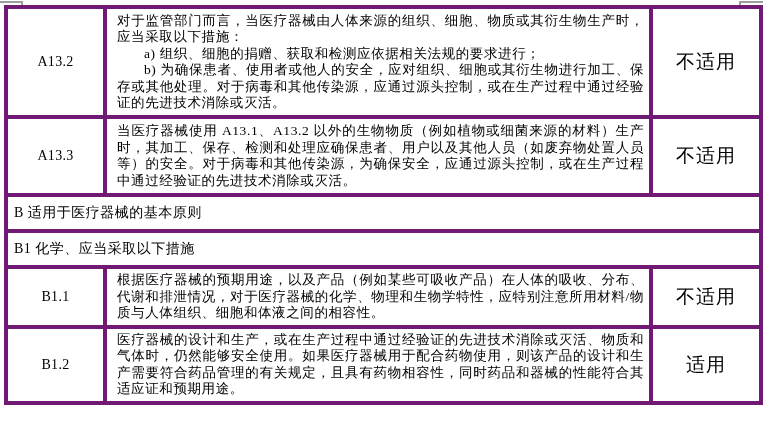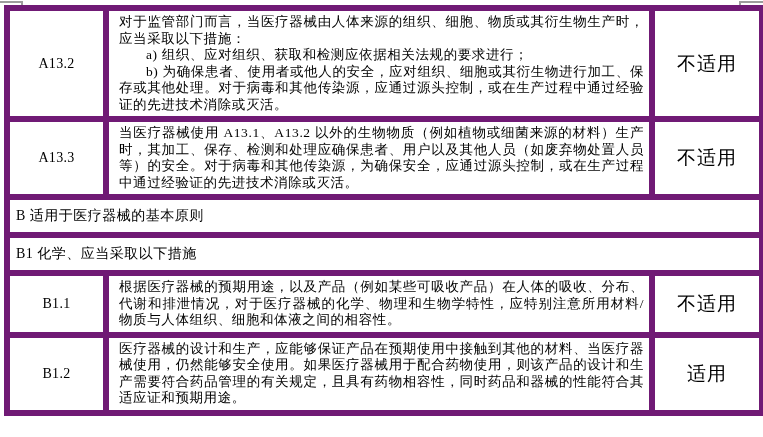--- a/index.html
+++ b/index.html
@@ -19,21 +19,21 @@
   .frag-h-right { left:740px; top:1px; width:23px; height:2px; }
   .frag-v-right { left:739px; top:1px; width:2px; height:5px; }
 
   table.doc-table {
     position:absolute; left:4px; top:5px;
     width:755px;
     border-collapse:collapse;
     table-layout:fixed;
     border:2px solid #000;
   }
-  td { border:6px solid #701a75; vertical-align:middle; }
+  td { border:4px solid #701a75; vertical-align:middle; }
 
   td.code {
     text-align:center;
     font-size:14px;
     letter-spacing:0.3px;
   }
   td.text {
     padding:3px 5px 3px 10px;
     font-size:13.5px;
     line-height:16.5px;
@@ -69,21 +69,21 @@
       <col style="width:99px">
       <col style="width:546px">
       <col style="width:110px">
     </colgroup>
 
     <tbody>
         <tr style="height:110px">
       <td class="code">A13.2</td>
       <td class="text">
         <p>对于监管部门而言，当医疗器械由人体来源的组织、细胞、物质或其衍生物生产时，应当采取以下措施：</p>
-        <p class="sub">a) 组织、应对组织、获取和检测应依据相关法规的要求进行；</p>
+        <p class="sub">a) 组织、细胞的捐赠、获取和检测应依据相关法规的要求进行；</p>
         <p class="sub">b) 为确保患者、使用者或他人的安全，应对组织、细胞或其衍生物进行加工、保存或其他处理。对于病毒和其他传染源，应通过源头控制，或在生产过程中通过经验证的先进技术消除或灭活。</p>
       </td>
       <td class="status">不适用</td>
     </tr>
 
     <tr style="height:78px">
       <td class="code">A13.3</td>
       <td class="text">
         <p>当医疗器械使用 A13.1、A13.2 以外的生物物质（例如植物或细菌来源的材料）生产时，其加工、保存、检测和处理应确保患者、用户以及其他人员（如废弃物处置人员等）的安全。对于病毒和其他传染源，为确保安全，应通过源头控制，或在生产过程中通过经验证的先进技术消除或灭活。</p>
       </td>
@@ -102,21 +102,21 @@
       <td class="code">B1.1</td>
       <td class="text">
         <p>根据医疗器械的预期用途，以及产品（例如某些可吸收产品）在人体的吸收、分布、代谢和排泄情况，对于医疗器械的化学、物理和生物学特性，应特别注意所用材料/物质与人体组织、细胞和体液之间的相容性。</p>
       </td>
       <td class="status">不适用</td>
     </tr>
 
     <tr style="height:74px">
       <td class="code">B1.2</td>
       <td class="text">
-        <p>医疗器械的设计和生产，应能够保证产品在预期使用中接触到其他的材料、当医疗器械使用，仍然能够安全使用。如果医疗器械用于配合药物使用，则该产品的设计和生产需要符合药品管理的有关规定，且具有药物相容性，同时药品和器械的性能符合其适应证和预期用途。</p>
+        <p>医疗器械的设计和生产，或在生产过程中通过经验证的先进技术消除或灭活、物质和气体时，仍然能够安全使用。如果医疗器械用于配合药物使用，则该产品的设计和生产需要符合药品管理的有关规定，且具有药物相容性，同时药品和器械的性能符合其适应证和预期用途。</p>
       </td>
       <td class="status">适用</td>
     </tr>
 
 
   </tbody>
     </table>
 </div>
 
 </body></html>

